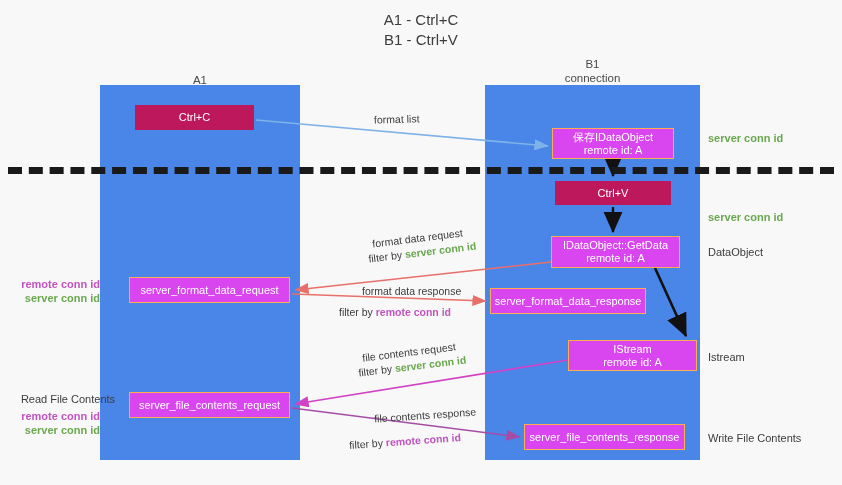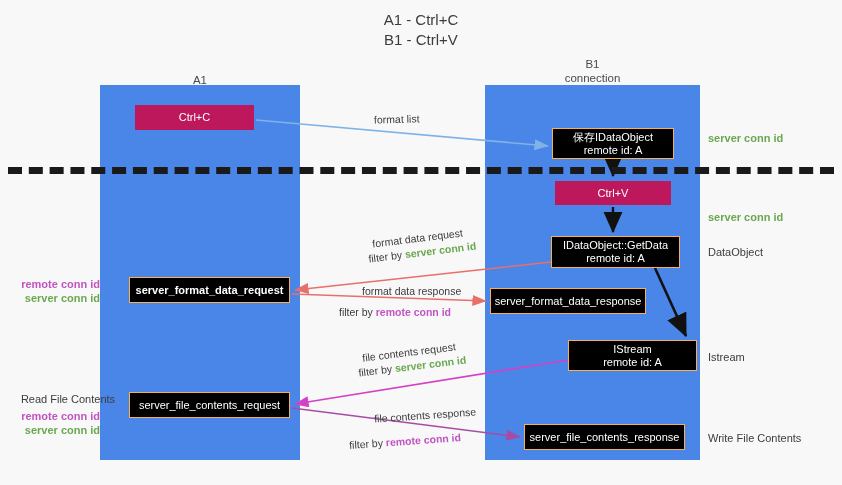--- a/index.html
+++ b/index.html
@@ -39,28 +39,28 @@
   
   .box{
     box-sizing:border-box;
     display:flex;align-items:center;justify-content:center;
     text-align:center;
     color:#ffffff;
     font-size:11px;line-height:13px;
     white-space:pre-line;
   }
   .box-green{background:#be185d;border:1px solid #4a86e8;}
-  .box-orange{background:#000000;border:1px solid #fbaf4e;}
+  .box-orange{background:#d946ef;border:1px solid #fbaf4e;}
 
   #box-ctrlc{left:134px;top:104px;width:121px;height:27px;}
   #box-ctrlv{left:554px;top:180px;width:118px;height:26px;}
   #box-idataobject{left:552px;top:128px;width:122px;height:31px;}
   #box-getdata{left:551px;top:236px;width:129px;height:32px;}
   #box-istream{left:568px;top:340px;width:129px;height:31px;}
-  #box-fmt-req{left:129px;top:277px;width:161px;height:26px;font-weight:bold;}
+  #box-fmt-req{left:129px;top:277px;width:161px;height:26px;}
   #box-fmt-res{left:490px;top:288px;width:156px;height:26px;}
   #box-file-req{left:129px;top:392px;width:161px;height:26px;}
   #box-file-res{left:524px;top:424px;width:161px;height:26px;}
 
   
   #sep{
     left:8px;top:167px;width:826px;height:0;
     border-top:7px dashed #1a1a1a;
   }
 

